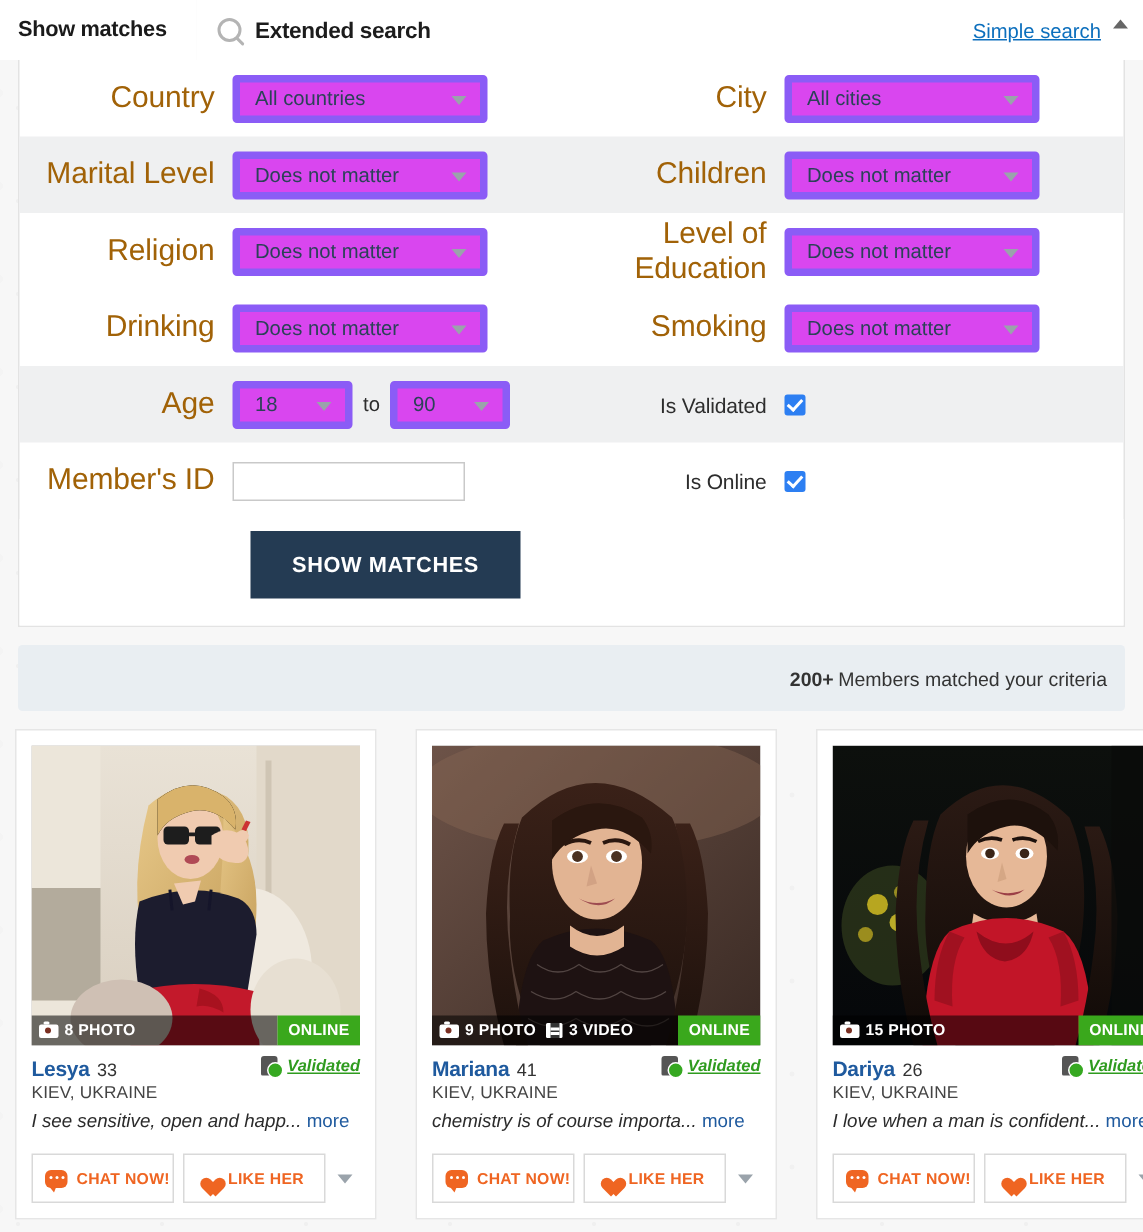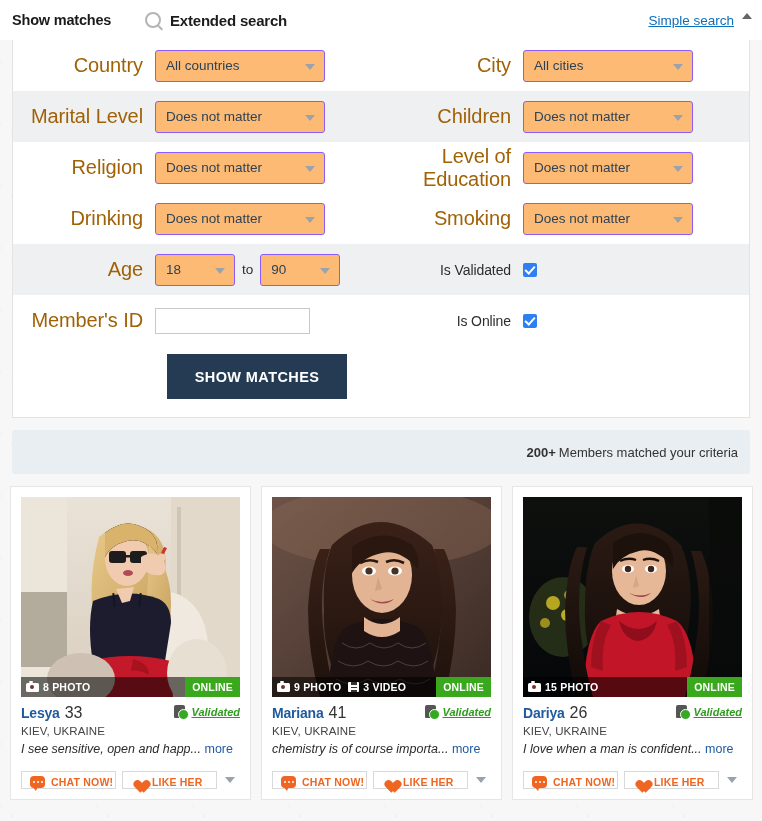--- a/index.html
+++ b/index.html
@@ -123,23 +123,23 @@
     text-align: right;
     padding-right: 12px;
     width: 142px;
     flex: 0 0 142px;
     letter-spacing: -0.1px;
   }
 
   .select {
     position: relative;
     height: 32px;
-    border: 1px solid #8b5cf6;
+    border: 5px solid #8b5cf6;
     border-radius: 3px;
-    background: #fdba74;
+    background: #d946ef;
     display: flex;
     align-items: center;
     padding: 0 26px 0 10px;
     font-size: 13.5px;
     color: #2b4257;
     cursor: pointer;
     user-select: none;
   }
   .select.w170 { width: 170px; }
   .select.w80  { width: 80px; }
@@ -223,21 +223,21 @@
     justify-content: flex-end;
     padding-right: 12px;
     font-size: 13px;
     color: #333;
   }
   .count-bar b { font-weight: bold; margin-right: 3px; }
 
   
   .cards {
     display: flex;
-    gap: 10px;
+    gap: 26px;
     padding: 12px 11px 0 10px;
   }
   .card {
     width: 241px;
     background: #ffffff;
     border: 1px solid #e6e6e6;
     padding: 10px 10px 10px 10px;
   }
   .photo {
     position: relative;
@@ -325,21 +325,21 @@
     align-items: baseline;
     margin-top: 7px;
   }
   .pname {
     font-size: 14px;
     font-weight: bold;
     color: #1f5a9e;
     letter-spacing: -0.2px;
   }
   .page {
-    font-size: 16px;
+    font-size: 12px;
     color: #333;
     margin-left: 5px;
   }
   .valid-wrap {
     margin-left: auto;
     display: flex;
     align-items: center;
     gap: 3px;
   }
   .badge-icon {
@@ -387,25 +387,25 @@
     text-decoration: none;
     cursor: pointer;
   }
   .actions {
     display: flex;
     align-items: center;
     gap: 6px;
     margin-top: 15px;
   }
   .abtn {
-    height: 18px;
+    height: 33px;
     border: 1px solid #d9d9d9;
     background: #fff;
     display: flex;
-    align-items: flex-end;
+    align-items: center;
     gap: 6px;
     padding: 0 8px;
     font-size: 10.5px;
     font-weight: bold;
     color: #ef6522;
     letter-spacing: 0.2px;
     cursor: pointer;
     white-space: nowrap;
   }
   .abtn.chat { width: 95px; }

